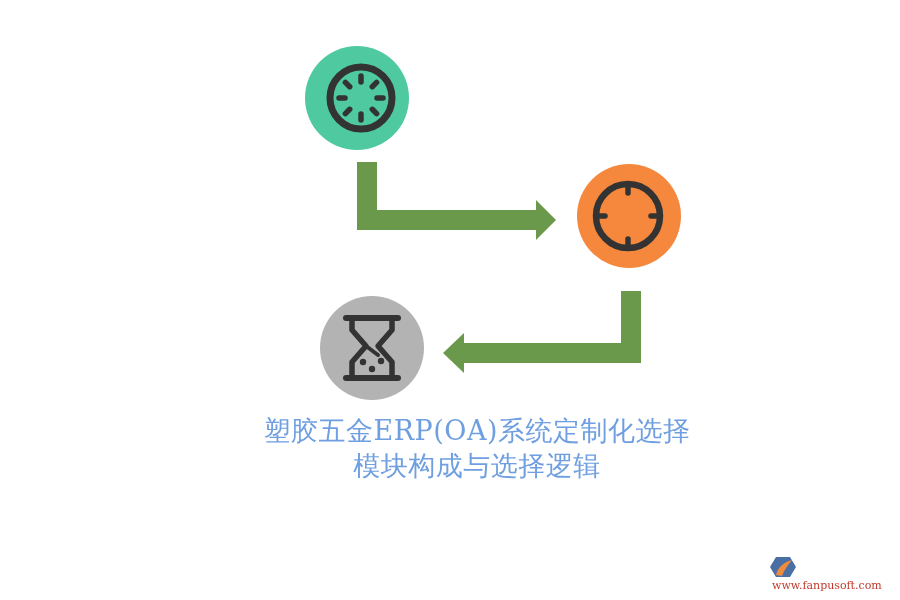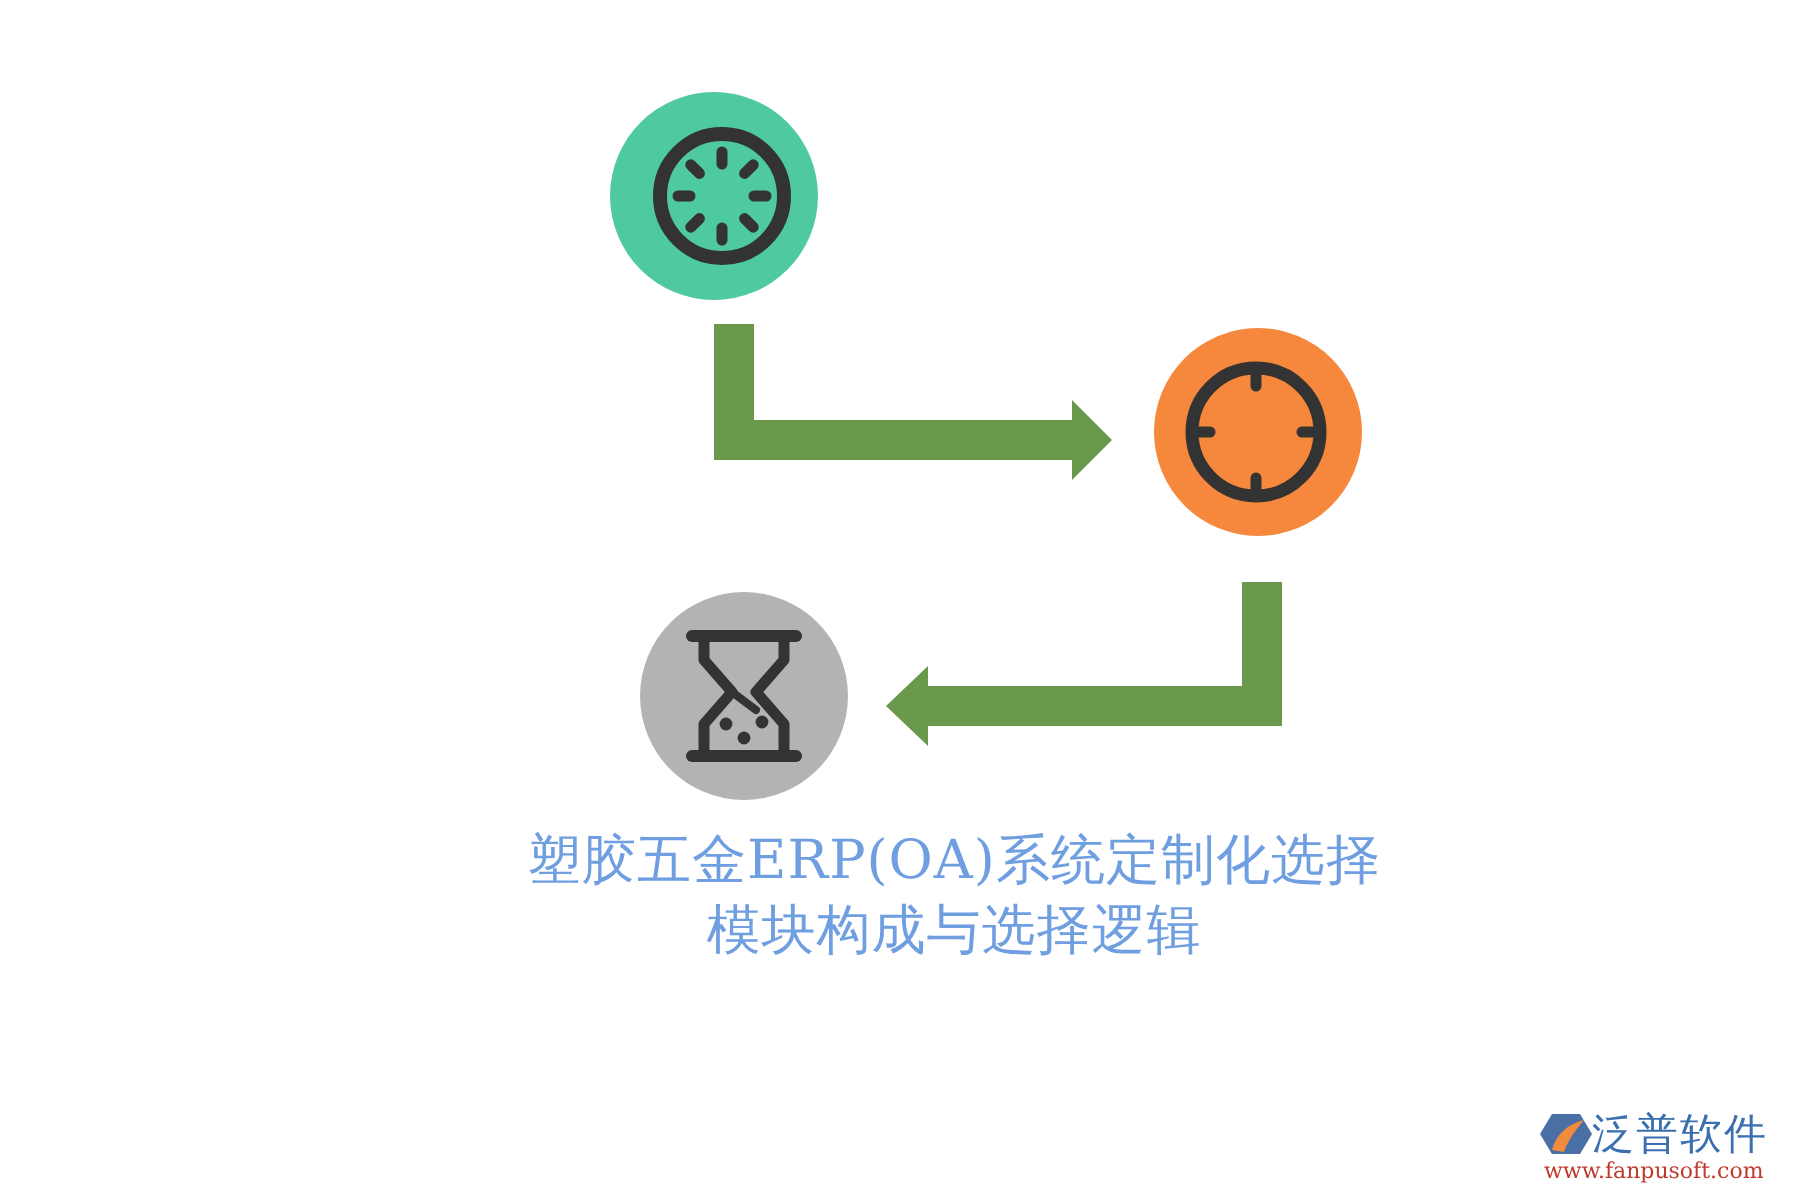--- a/index.html
+++ b/index.html
@@ -79,15 +79,14 @@
 </svg>
 
 <div class="title" style="top:414px;">塑胶五金ERP(OA)系统定制化选择</div>
 <div class="title" style="top:449px;">模块构成与选择逻辑</div>
 
 <div class="logo">
   <svg class="abs" style="left:0;top:2px;" width="26" height="24" viewBox="0 0 26 24">
     <polygon points="6,2 20,2 26,12 20,22 6,22 0,12" fill="#4a6fa5"></polygon>
     <path d="M6,20 C8,12 14,7 22,5 C18,10 14,15 12,21 Z" fill="#f08a3c"></path>
   </svg>
-  <span class="logo-name">泛普软件</span>
   <span class="logo-url">www.fanpusoft.com</span>
 </div>
 
 </body></html>

